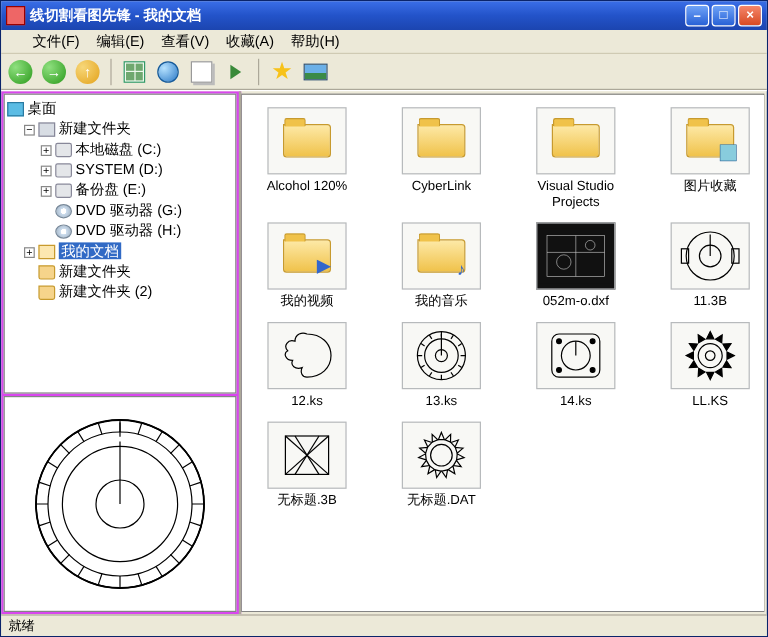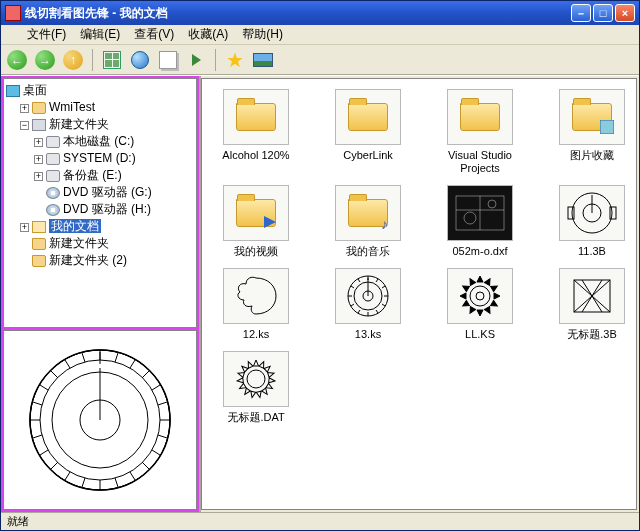--- a/index.html
+++ b/index.html
@@ -118,21 +118,20 @@
   </div>
 
   <div class="body">
 
     <div class="left-col">
       <div class="tree-pane">
         <div class="tree">
           <ul style="padding-left:0">
             <li><span class="node-icon ic-desktop"></span><span>桌面</span>
               <ul>
-                <li><span class="toggle">+</span><span class="node-icon ic-folder-closed"></span><span>WmiTest</span></li>
                 <li><span class="toggle">−</span><span class="node-icon ic-computer"></span><span>新建文件夹</span>
                   <ul>
                     <li><span class="toggle">+</span><span class="node-icon ic-drive"></span><span>本地磁盘 (C:)</span></li>
                     <li><span class="toggle">+</span><span class="node-icon ic-drive"></span><span>SYSTEM (D:)</span></li>
                     <li><span class="toggle">+</span><span class="node-icon ic-drive"></span><span>备份盘 (E:)</span></li>
                     <li><span class="noicon-toggle"></span><span class="node-icon ic-dvd"></span><span>DVD 驱动器 (G:)</span></li>
                     <li><span class="noicon-toggle"></span><span class="node-icon ic-dvd"></span><span>DVD 驱动器 (H:)</span></li>
                   </ul>
                 </li>
                 <li><span class="toggle">+</span><span class="node-icon ic-folder-open"></span><span class="sel">我的文档</span></li>
@@ -340,20 +339,34 @@
                   <line x1="11" y1="14" x2="14" y2="16"></line>
                   <line x1="18" y1="7" x2="20" y2="10"></line>
                 </g>
               </svg>
           </div>
           <div class="item-label">13.ks</div>
         </div>
         <div class="item">
           <div class="thumb">
             <svg width="56" height="48" viewBox="0 0 56 48" fill="none" stroke="#000" stroke-width="1">
+                <rect x="8" y="6" width="40" height="36" rx="6"></rect>
+                <circle cx="28" cy="24" r="12"></circle>
+                <line x1="28" y1="24" x2="28" y2="12"></line>
+                <circle cx="14" cy="12" r="2" fill="#000"></circle>
+                <circle cx="42" cy="12" r="2" fill="#000"></circle>
+                <circle cx="14" cy="36" r="2" fill="#000"></circle>
+                <circle cx="42" cy="36" r="2" fill="#000"></circle>
+              </svg>
+          </div>
+          <div class="item-label">14.ks</div>
+        </div>
+        <div class="item">
+          <div class="thumb">
+            <svg width="56" height="48" viewBox="0 0 56 48" fill="none" stroke="#000" stroke-width="1">
                 <g transform="translate(28,24)">
                   <circle r="10"></circle>
                   <circle r="4"></circle>
                   <g>
                     <path d="M0 -20 L3 -14 L-3 -14 Z" fill="#000"></path>
                   </g>
                   <g transform="rotate(30)">
                     <path d="M0 -20 L3 -14 L-3 -14 Z" fill="#000"></path>
                   </g>
                   <g transform="rotate(60)">

